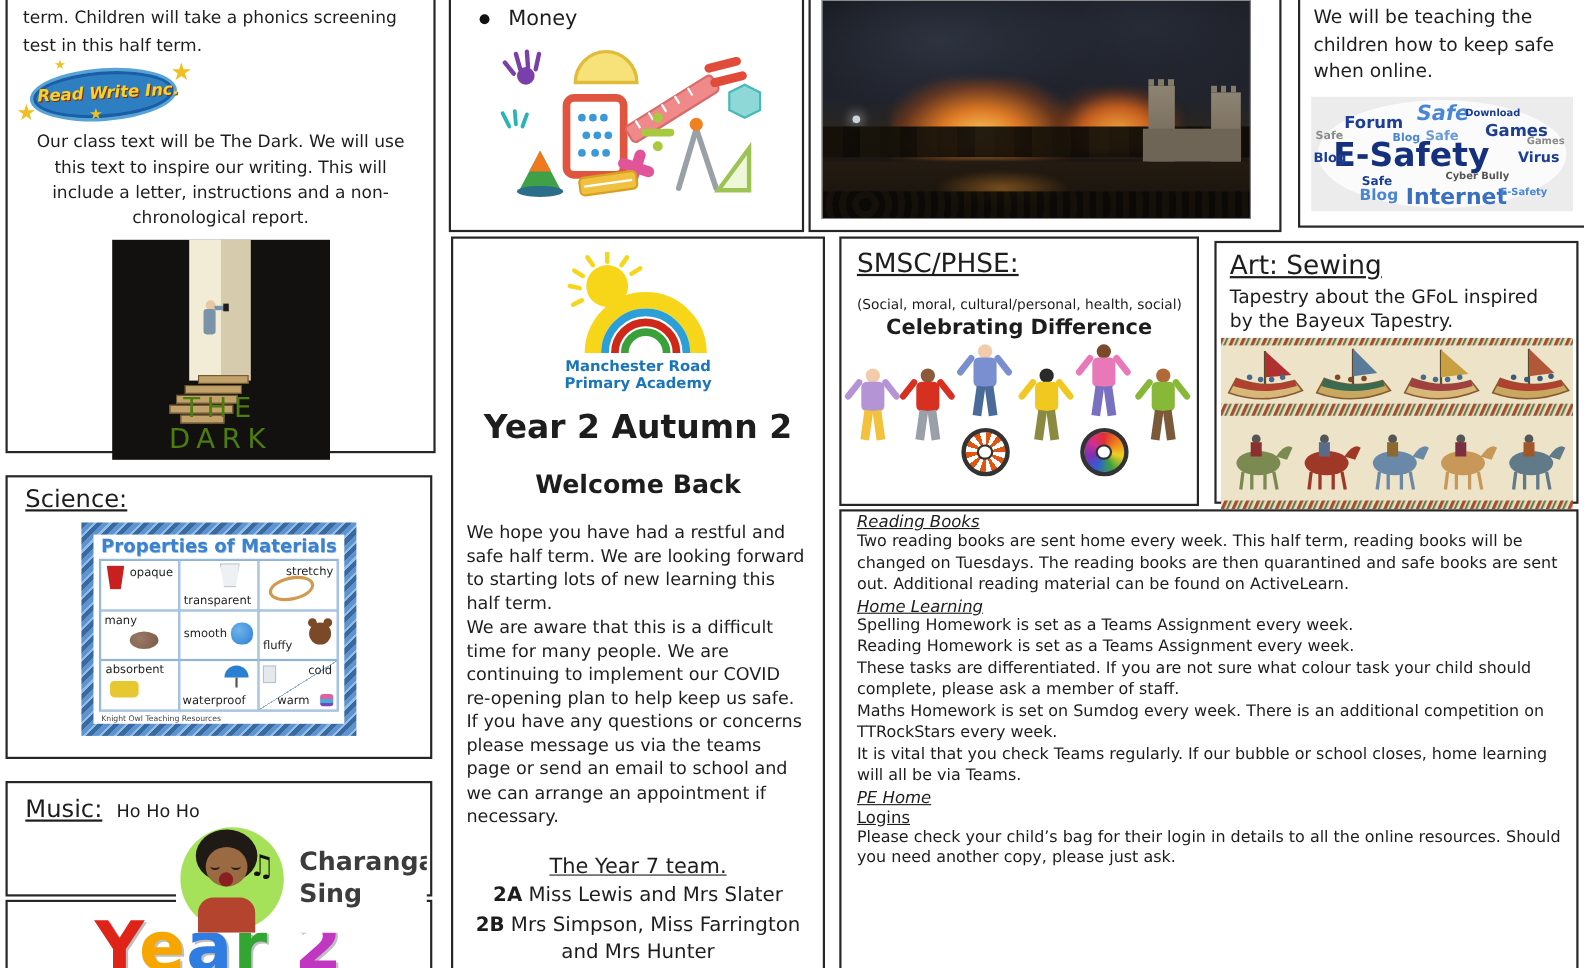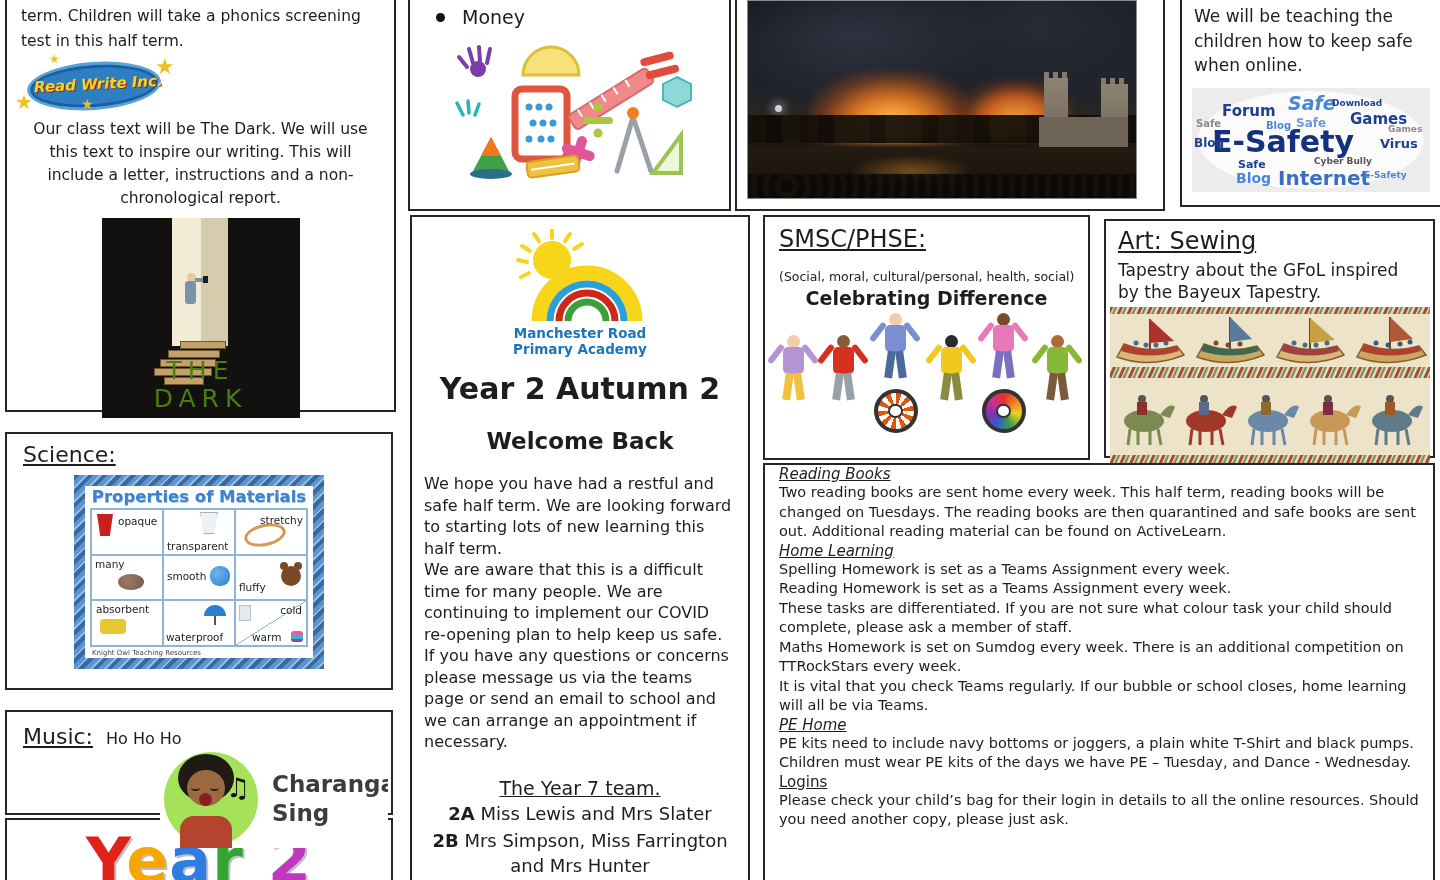--- a/index.html
+++ b/index.html
@@ -661,19 +661,18 @@
     <p class="sec-line">Two reading books are sent home every week. This half term, reading books will be changed on Tuesdays. The reading books are then quarantined and safe books are sent out. Additional reading material can be found on ActiveLearn.</p>
 
     <div class="sec-title ital">Home Learning</div>
     <p class="sec-line">Spelling Homework is set as a Teams Assignment every week.</p>
     <p class="sec-line">Reading Homework is set as a Teams Assignment every week.</p>
     <p class="sec-line">These tasks are differentiated. If you are not sure what colour task your child should complete, please ask a member of staff.</p>
     <p class="sec-line">Maths Homework is set on Sumdog every week. There is an additional competition on TTRockStars every week.</p>
     <p class="sec-line">It is vital that you check Teams regularly. If our bubble or school closes, home learning will all be via Teams.</p>
 
     <div class="sec-title ital">PE Home</div>
-    <p class="sec-line">PE kits need to include navy bottoms or joggers, a plain white T-Shirt and black pumps. Children must wear PE kits of the days we have PE – Tuesday, and Dance - Wednesday.</p>
 
     <div class="sec-title">Logins</div>
     <p class="sec-line">Please check your child’s bag for their login in details to all the online resources. Should you need another copy, please just ask.</p>
   </section>
 
 </div>
 
 </body></html>

